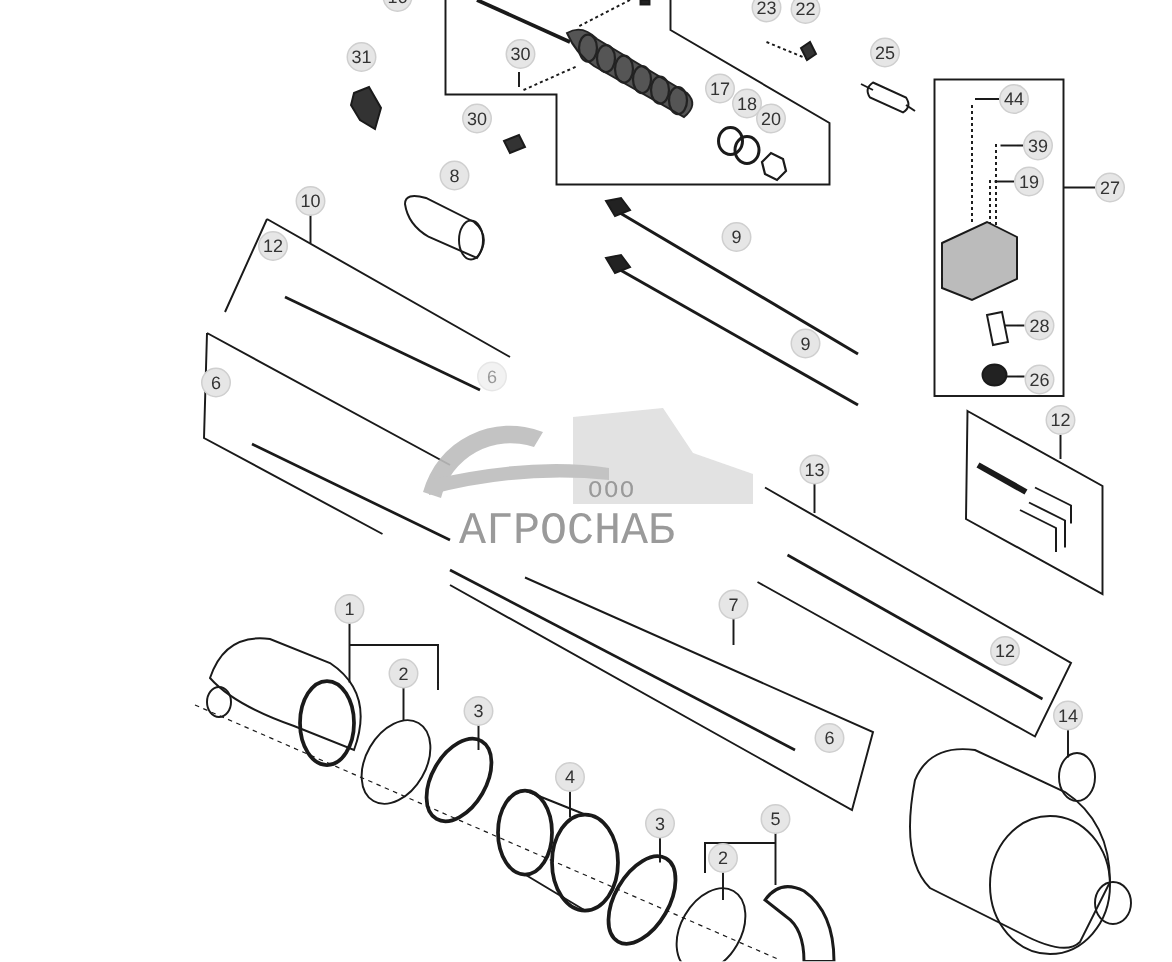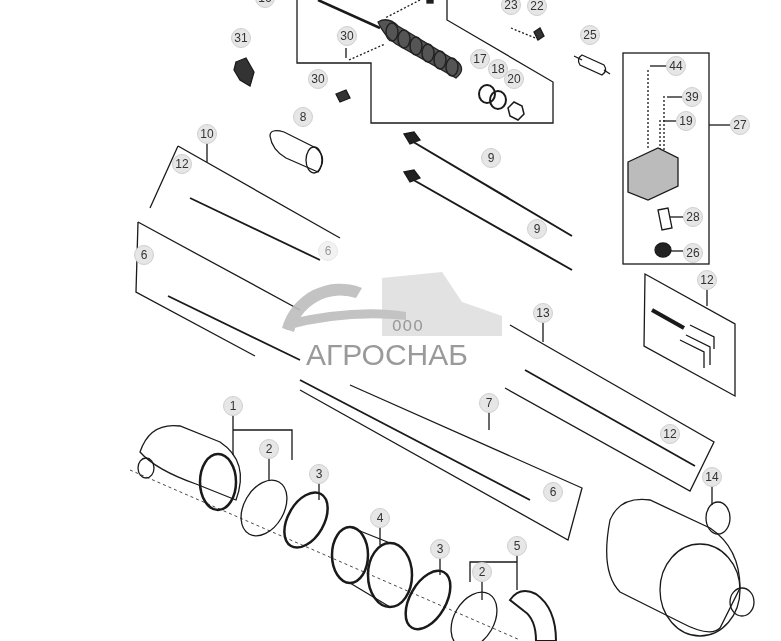--- a/index.html
+++ b/index.html
@@ -1,21 +1,21 @@
 <!DOCTYPE html>
 <html><head>
 <meta charset="utf-8">
 <style>
   html,body{margin:0;padding:0;background:#ffffff;}
   #canvas{position:relative;width:781px;height:641px;overflow:hidden;background:#fff;font-family:"Liberation Sans",sans-serif;}
   svg{position:absolute;left:0;top:0;}
   .callout{position:absolute;width:18px;height:18px;border-radius:50%;background:#e6e6e6;border:1px solid #cfcfcf;font-size:12px;line-height:18px;text-align:center;color:#333;transform:translate(-50%,-50%);}
   .wm{position:absolute;left:272px;top:258px;width:240px;height:120px;}
   .wm-ooo{position:absolute;left:392px;top:318px;font-family:Liberation Mono, monospace;font-size:16px;color:#9a9a9a;letter-spacing:1px;}
-  .wm-name{position:absolute;left:306px;top:338px;font-family:Liberation Sans, sans-serif;font-size:30px;color:#9a9a9a;letter-spacing:0px;}
+  .wm-name{position:absolute;left:306px;top:338px;font-family:Liberation Mono, monospace;font-size:30px;color:#9a9a9a;letter-spacing:0px;}
 </style>
 </head>
 <body>
 
 <div id="canvas">
 
   <svg width="781" height="641" viewBox="0 0 781 641">
     <g fill="none" stroke="#1a1a1a" stroke-width="1.3">
 
       <path d="M297,0 L297,63 L371,63 L371,123 L553,123 L553,82 L447,20 L447,0"></path>

